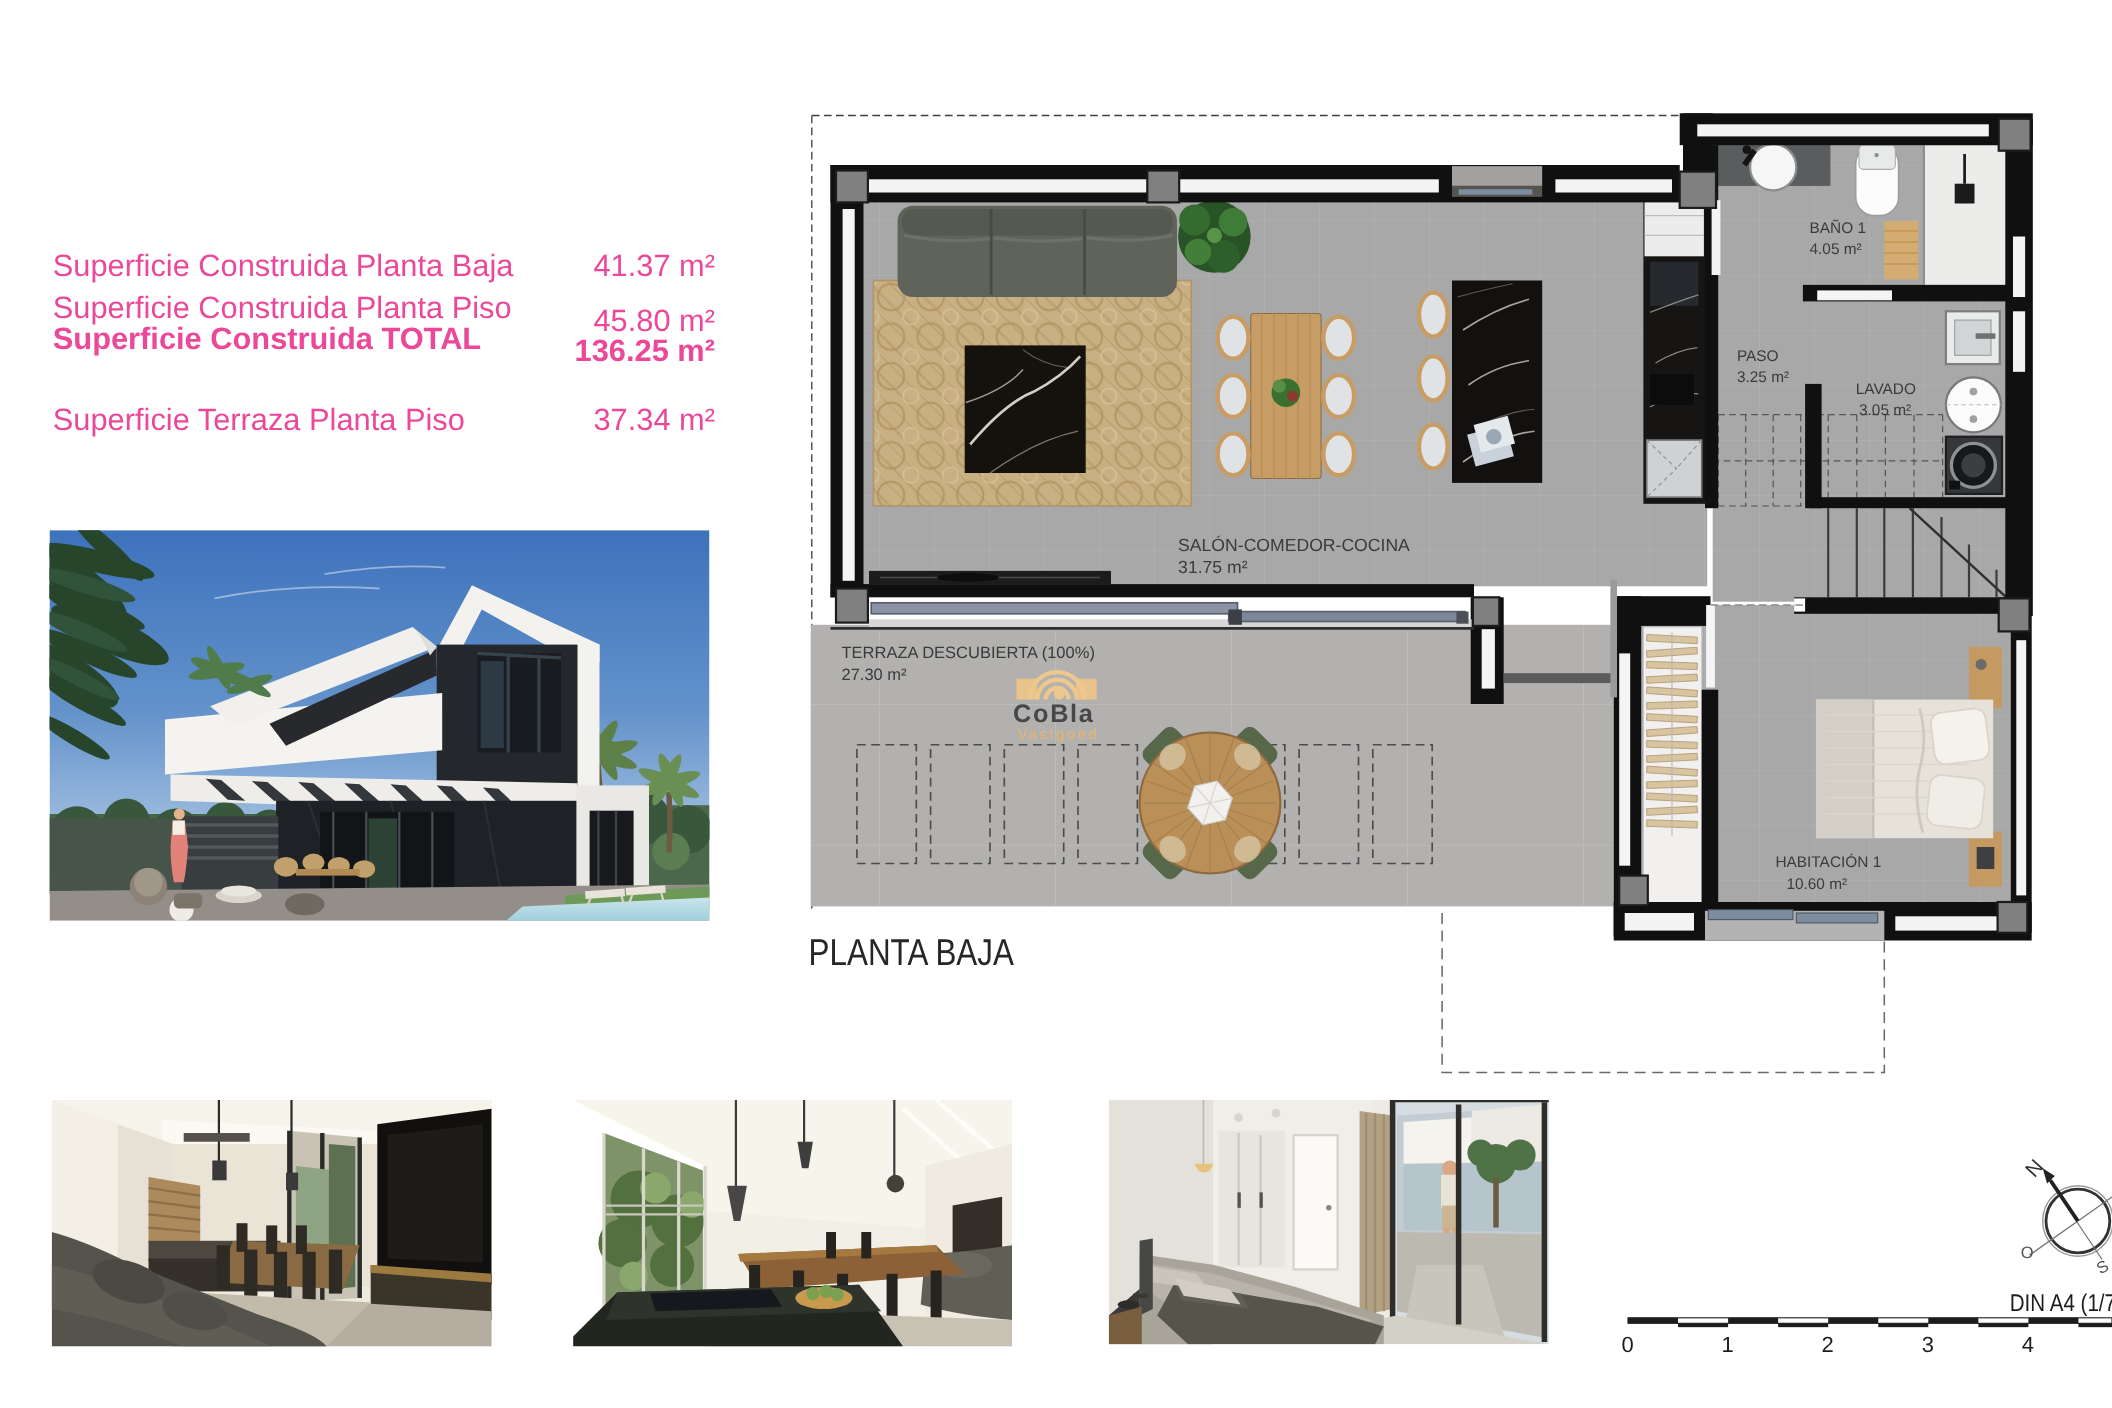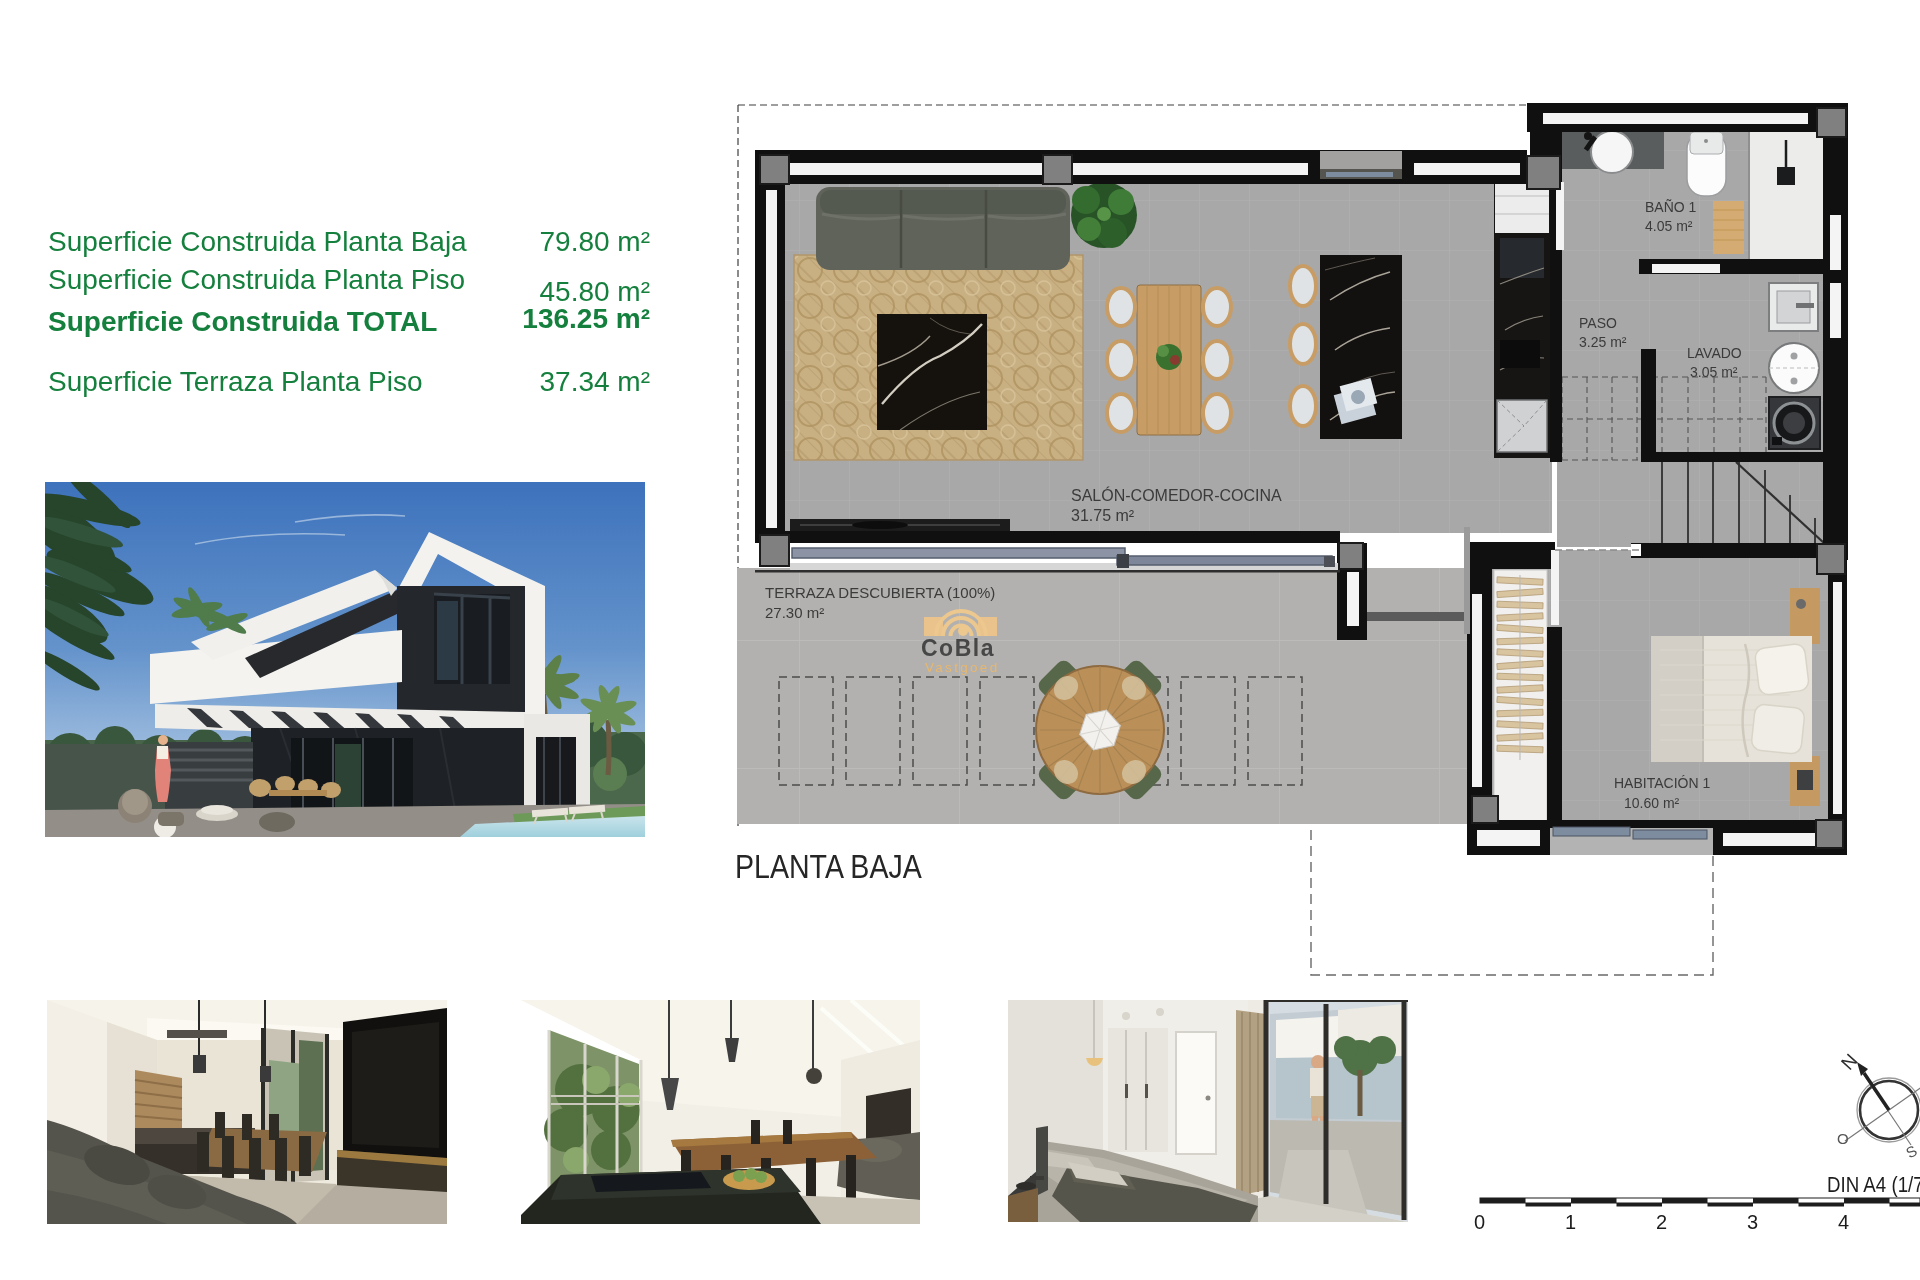--- a/index.html
+++ b/index.html
@@ -1,33 +1,33 @@
 <!DOCTYPE html>
 <html><head>
 <meta charset="utf-8">
 <style>
   html,body{margin:0;padding:0;background:#ffffff;}
   body{width:1920px;height:1280px;position:relative;overflow:hidden;
        font-family:"Liberation Sans",sans-serif;}
   .abs{position:absolute;}
-  .info{color:#15803d;font-size:28px;white-space:nowrap;}
+  .info{color:#ec4899;font-size:28px;white-space:nowrap;}
   svg text{font-family:"Liberation Sans",sans-serif;}
 </style>
 </head>
 <body>
 
 <div class="abs" style="left:48px;top:226px;width:602px;">
 
   <div class="info" style="position:absolute;left:0;top:0;">Superficie Construida Planta Baja</div>
-  <div class="info" style="position:absolute;right:0;top:0;">79.80 m²</div>
+  <div class="info" style="position:absolute;right:0;top:0;">41.37 m²</div>
 
   <div class="info" style="position:absolute;left:0;top:38px;">Superficie Construida Planta Piso</div>
   <div class="info" style="position:absolute;right:0;top:38px;margin-top:12px;">45.80 m²</div>
 
-  <div class="info" style="position:absolute;left:0;top:80px;font-weight:bold;">Superficie Construida TOTAL</div>
+  <div class="info" style="position:absolute;left:0;top:66px;font-weight:bold;">Superficie Construida TOTAL</div>
   <div class="info" style="position:absolute;right:0;top:77px;font-weight:bold;">136.25 m²</div>
 
   <div class="info" style="position:absolute;left:0;top:140px;text-align:center;">Superficie Terraza Planta Piso</div>
   <div class="info" style="position:absolute;right:0;top:140px;">37.34 m²</div>
 </div>
 
 <div class="abs" style="left:45px;top:482px;width:600px;height:355px;">
 <svg width="600" height="355" viewBox="0 0 600 355">
   <defs>
     <linearGradient id="sky" x1="0" y1="0" x2="0" y2="1">

